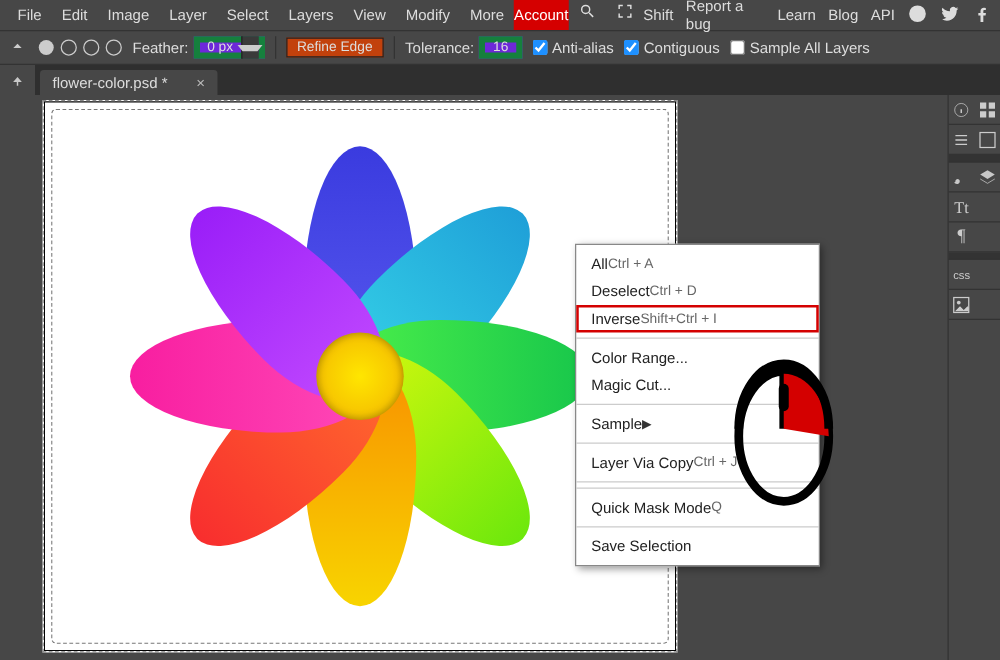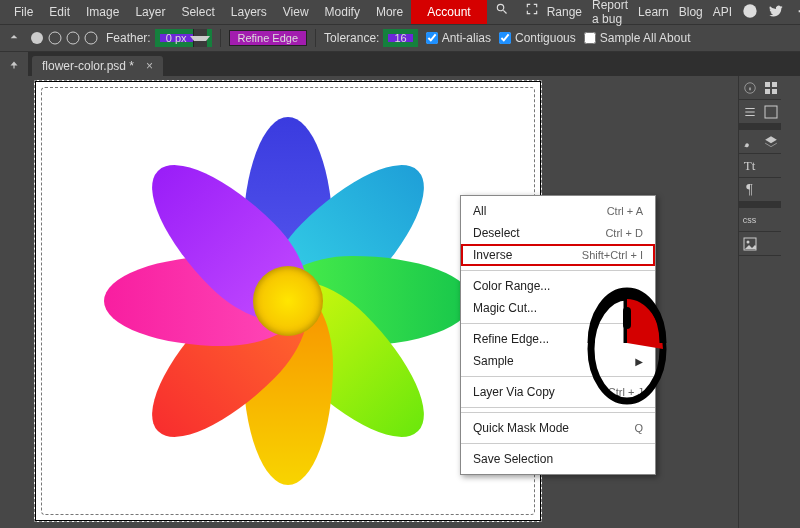--- a/index.html
+++ b/index.html
@@ -1,60 +1,60 @@
 <!DOCTYPE html>
 <html><head>
 <meta charset="utf-8">
 <style>
 *{box-sizing:border-box;margin:0;padding:0;font-family:Arial,Helvetica,sans-serif;user-select:none}
 html,body{width:800px;height:528px;overflow:hidden;background:#2b2b2b;color:#c8c8c8}
 .app{width:800px;height:528px;background:#474747;position:relative}
 
 .menubar{height:24px;background:#474747;display:flex;align-items:center;font-size:12px;color:#ddd;padding:0 6px}
 .menubar .m{padding:0 8px;height:24px;line-height:24px;cursor:default}
-.menubar .acct{background:#d50000;color:#fff;padding:0 16px}
+.menubar .acct{background:#d50000;color:#fff;padding:0 0}
 .menubar .right{margin-left:auto;display:flex;align-items:center;gap:10px}
 .menubar .right .lnk{font-size:12px;color:#ddd}
 .menubar svg{fill:#ddd}
 
 .optbar{height:28px;background:#474747;border-top:1px solid #333;border-bottom:1px solid #333;display:flex;align-items:center;font-size:12px;color:#ddd;padding:0 6px;gap:8px}
 .optbar .grp{display:flex;align-items:center;gap:4px}
 .optbar .numf{display:inline-flex;align-items:center;background:#6d28d9;border:5px solid #15803d;height:18px}
 .optbar .numf span{padding:0 6px;font-size:11px}
 .optbar .drop{width:14px;height:18px;display:flex;align-items:center;justify-content:center;background:#3a3a3a;border-left:1px solid #222}
-.optbar .btn{background:#a21caf;border:1px solid #222;padding:1px 8px;font-size:11px;color:#ddd}
+.optbar .btn{background:#c2410c;border:1px solid #222;padding:1px 8px;font-size:11px;color:#ddd}
 .optbar input[type=checkbox]{accent-color:#1e90ff;width:12px;height:12px}
 
 .tabbar{height:24px;background:#2f2f2f;padding-left:32px;display:flex;align-items:flex-end}
-.tab{background:#474747;color:#ddd;font-size:12px;padding:3px 10px;border-top-left-radius:3px;border-top-right-radius:3px;display:flex;align-items:center;gap:12px}
+.tab{background:#474747;color:#ddd;font-size:12px;padding:3px 10px;border-top-left-radius:3px;border-top-right-radius:3px;display:flex;align-items:center;gap:23px}
 .tab .x{font-size:12px;color:#bbb}
 
 .main{position:absolute;left:0;top:76px;right:0;bottom:0;display:flex;background:#474747}
 .ltoolbar{width:28px;background:#474747;display:flex;flex-direction:column;align-items:center;padding-top:2px;position:absolute;left:0;top:52px;bottom:0}
 .ltoolbar .tl{width:24px;height:22px;display:flex;align-items:center;justify-content:center;margin-bottom:2px}
 .ltoolbar .tl svg{fill:#c8c8c8}
 .ltoolbar .fgbg{width:22px;height:22px;position:relative;margin-top:4px}
 .ltoolbar .fg{width:14px;height:14px;background:#f00;position:absolute;left:0;top:0;border:1px solid #000}
 .ltoolbar .bg{width:14px;height:14px;background:#000;position:absolute;right:0;bottom:0;border:1px solid #000}
 
 .canvaswrap{margin-left:28px;flex:1;background:#474747;display:flex;justify-content:flex-start;align-items:flex-start;padding:4px 6px}
 .canvas{width:508px;height:442px;background:#fff;position:relative;border:1px dashed #888;box-shadow:0 0 0 1px #000 inset}
 
 .flower{position:absolute;left:50%;top:50%;width:430px;height:420px;transform:translate(-50%,-50%)}
 .petal{position:absolute;left:50%;top:50%;width:90px;height:200px;border-radius:50% 50% 50% 50%/60% 60% 40% 40%;transform-origin:50% 92%}
 .center{position:absolute;left:50%;top:50%;width:70px;height:70px;transform:translate(-50%,-50%);border-radius:50%;background:radial-gradient(circle,#ffe600 0%,#f7c600 60%,#cc9a00 100%);box-shadow:inset 0 0 8px rgba(0,0,0,.3)}
 
-.rpanels{width:62px;background:#474747;border-left:1px solid #333;display:flex;flex-direction:column;align-items:stretch}
+.rpanels{width:42px;background:#474747;border-left:1px solid #333;display:flex;flex-direction:column;align-items:stretch}
 .prow{display:flex}
 .pslot{width:21px;height:24px;display:flex;align-items:center;justify-content:center;border-bottom:1px solid #333}
 .pslot svg{fill:#c8c8c8}
 .pslot.sep{height:6px;border-bottom:1px solid #333;width:42px}
 
 .ctx{position:absolute;left:460px;top:195px;width:196px;background:#fff;border:1px solid #888;font-size:12px;color:#222;box-shadow:2px 2px 6px rgba(0,0,0,.4);padding:4px 0}
-.ctx .row{height:22px;display:flex;align-items:center;justify-content:space-between;padding:0 12px}
+.ctx .row{height:22px;display:flex;align-items:center;padding:0 12px}
 .ctx .row.hi{outline:2px solid #d40000;outline-offset:-2px}
 .ctx .div{height:1px;background:#ccc;margin:4px 0}
 .ctx .sc{color:#666;font-size:11px}
 .ctx .arrw{font-size:10px;color:#333}
 
 .mouse{position:absolute;left:580px;top:285px;width:94px;height:120px;pointer-events:none}
 
 .canvas::after{content:"";position:absolute;inset:6px;border:1px dashed #777;border-radius:4px;pointer-events:none}
 .chev{width:0;height:0;border-left:4px solid transparent;border-right:4px solid transparent;border-top:5px solid #ccc}
 .sep{width:1px;height:18px;background:#333}
@@ -74,21 +74,21 @@
   <span class="m" data-interactable="true">Modify</span>
   <span class="m" data-interactable="true">More</span>
   <span class="m acct" data-interactable="true">Account</span>
   <span class="m" data-interactable="true"><svg width="14" height="14" viewBox="0 0 24 24">
           <path d="M15.5 14h-.79l-.28-.27A6.471 6.471 0 0016 9.5 6.5 6.5 0 109.5 16a6.47 6.47 0 004.23-1.57l.27.28v.79l5 4.99L20.49 19l-4.99-5zM9.5 14A4.5 4.5 0 119.5 5a4.5 4.5 0 010 9z"></path>
         </svg></span>
   <span class="m" data-interactable="true"><svg width="14" height="14" viewBox="0 0 24 24">
           <path d="M3 3h6v2H5v4H3V3m12 0h6v6h-2V5h-4V3m4 12h2v6h-6v-2h4v-4M5 15v4h4v2H3v-6h2z"></path>
         </svg></span>
   <div class="right" data-interactable="false">
-    <span class="lnk" data-interactable="true">Range</span>
+    <span class="lnk" data-interactable="true">Shift</span>
     <span class="lnk" data-interactable="true">Report a bug</span>
     <span class="lnk" data-interactable="true">Learn</span>
     <span class="lnk" data-interactable="true">Blog</span>
     <span class="lnk" data-interactable="true">API</span>
     <span data-interactable="true"><svg width="16" height="16" viewBox="0 0 24 24">
             <circle cx="12" cy="12" r="10"></circle>
           </svg></span>
     <span data-interactable="true"><svg width="16" height="16" viewBox="0 0 24 24">
             <path d="M22 5.8a8.5 8.5 0 01-2.36.64 4.13 4.13 0 001.81-2.27 8.2 8.2 0 01-2.6 1 4.1 4.1 0 00-7 3.74A11.64 11.64 0 013 4.79a4.1 4.1 0 001.27 5.47 4.07 4.07 0 01-1.86-.51v.05a4.1 4.1 0 003.29 4 4.1 4.1 0 01-1.85.07 4.1 4.1 0 003.83 2.85A8.23 8.23 0 012 18.43a11.57 11.57 0 006.29 1.85c7.55 0 11.68-6.25 11.68-11.67v-.53A8.4 8.4 0 0022 5.8z"></path>
           </svg></span>
@@ -137,21 +137,21 @@
   <label class="grp" data-interactable="true">
         <input type="checkbox" checked="" style="">
         <span>Anti-alias</span>
       </label>
   <label class="grp" data-interactable="true">
         <input type="checkbox" checked="" style="">
         <span>Contiguous</span>
       </label>
   <label class="grp" data-interactable="true">
         <input type="checkbox" style="">
-        <span>Sample All About</span>
+        <span>Sample All Layers</span>
       </label>
 </div>
 
 <div class="ltoolbar" data-interactable="false">
   <div class="tl" data-interactable="true">
         <svg width="14" height="14" viewBox="0 0 24 24">
           <path d="M13 6v5h5l-6 7-6-7h5V6h2z" transform="rotate(180 12 12)"></path>
         </svg>
       </div>
   <div class="tl" data-interactable="true">
@@ -356,23 +356,20 @@
       </div>
   <div class="div"></div>
   <div class="row" data-interactable="true">
         <span>Color Range...</span>
       </div>
   <div class="row" data-interactable="true">
         <span>Magic Cut...</span>
       </div>
   <div class="div"></div>
   <div class="row" data-interactable="true">
-        <span>Refine Edge...</span>
-      </div>
-  <div class="row" data-interactable="true">
         <span>Sample</span>
         <span class="arrw">▶</span>
       </div>
   <div class="div"></div>
   <div class="row" data-interactable="true">
         <span>Layer Via Copy</span>
         <span class="sc">Ctrl + J</span>
       </div>
   <div class="div"></div>
   <div class="div"></div>

